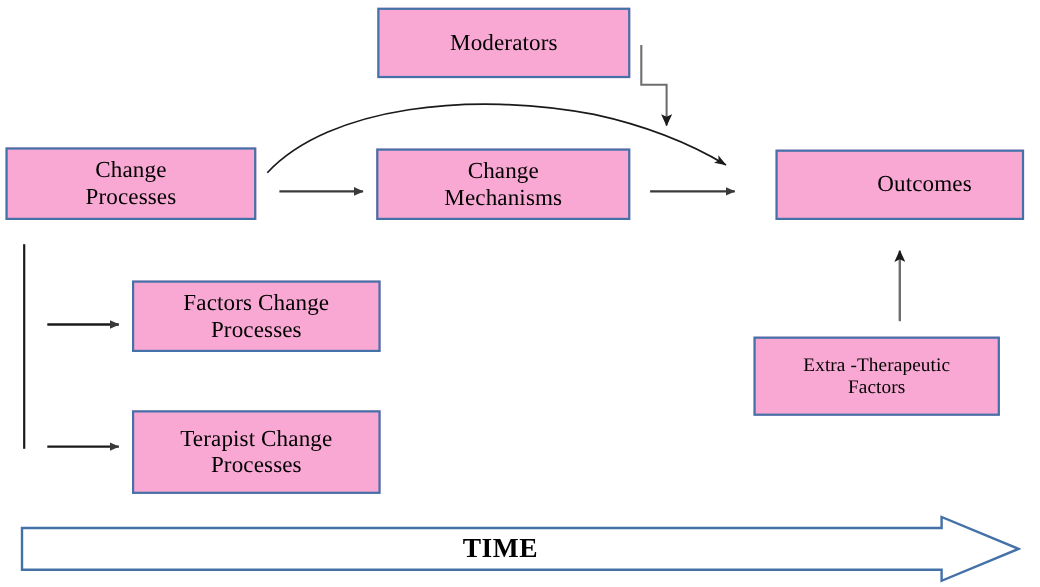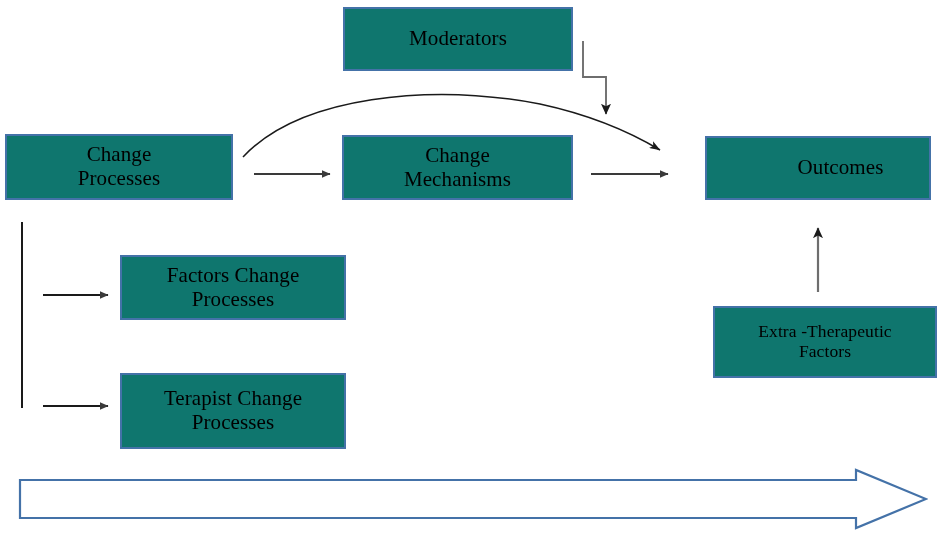--- a/index.html
+++ b/index.html
@@ -21,21 +21,21 @@
     left: 0;
     top: 0;
     width: 945px;
     height: 534px;
     pointer-events: none;
   }
   .node {
     position: absolute;
     box-sizing: border-box;
     border: 2px solid #4472a8;
-    background: #0f766e;
+    background: #f9a8d4;
     display: flex;
     align-items: center;
     justify-content: center;
     text-align: center;
     color: #000000;
     line-height: 1.14;
     font-size: 21px;
     letter-spacing: 0.1px;
     z-index: 2;
   }
@@ -43,21 +43,21 @@
     display: block;
     white-space: pre-line;
     padding: 0 4px;
   }
   #node-moderators   { left: 343px; top: 7px;   width: 230px; height: 64px; }
   #node-change-processes  { left: 5px;   top: 134px; width: 228px; height: 66px; }
   #node-change-mechanisms { left: 342px; top: 135px; width: 231px; height: 65px; }
   #node-outcomes     { left: 705px; top: 136px; width: 226px; height: 64px; padding-left: 45px; }
   #node-client-change-processes   { left: 120px; top: 255px; width: 226px; height: 65px; }
   #node-therapist-change-processes{ left: 120px; top: 373px; width: 226px; height: 76px; }
-  #node-extra-therapeutic-factors { left: 713px; top: 306px; width: 224px; height: 72px;
+  #node-extra-therapeutic-factors { left: 685px; top: 306px; width: 224px; height: 72px;
                                     font-size: 17.5px; border-width: 2px; }
 
   #time-arrow {
     position: absolute;
     left: 18px;
     top: 468px;
     width: 910px;
     height: 62px;
     z-index: 2;
   }
@@ -148,14 +148,17 @@
   <div class="node" id="node-extra-therapeutic-factors">
     <span class="node-label">Extra -Therapeutic
 Factors</span>
   </div>
 
   <div id="time-arrow">
     <svg width="910" height="62" viewBox="0 0 910 62">
       <path d="M 2,12 L 838,12 L 838,2 L 908,31 L 838,60 L 838,50 L 2,50 Z" fill="#ffffff" stroke="#4472a8" stroke-width="2.2" stroke-linejoin="miter"></path>
     </svg>
   </div>
+  <div id="time-label">
+    <span>TIME</span>
+  </div>
 
 </div>
 
 </body></html>

